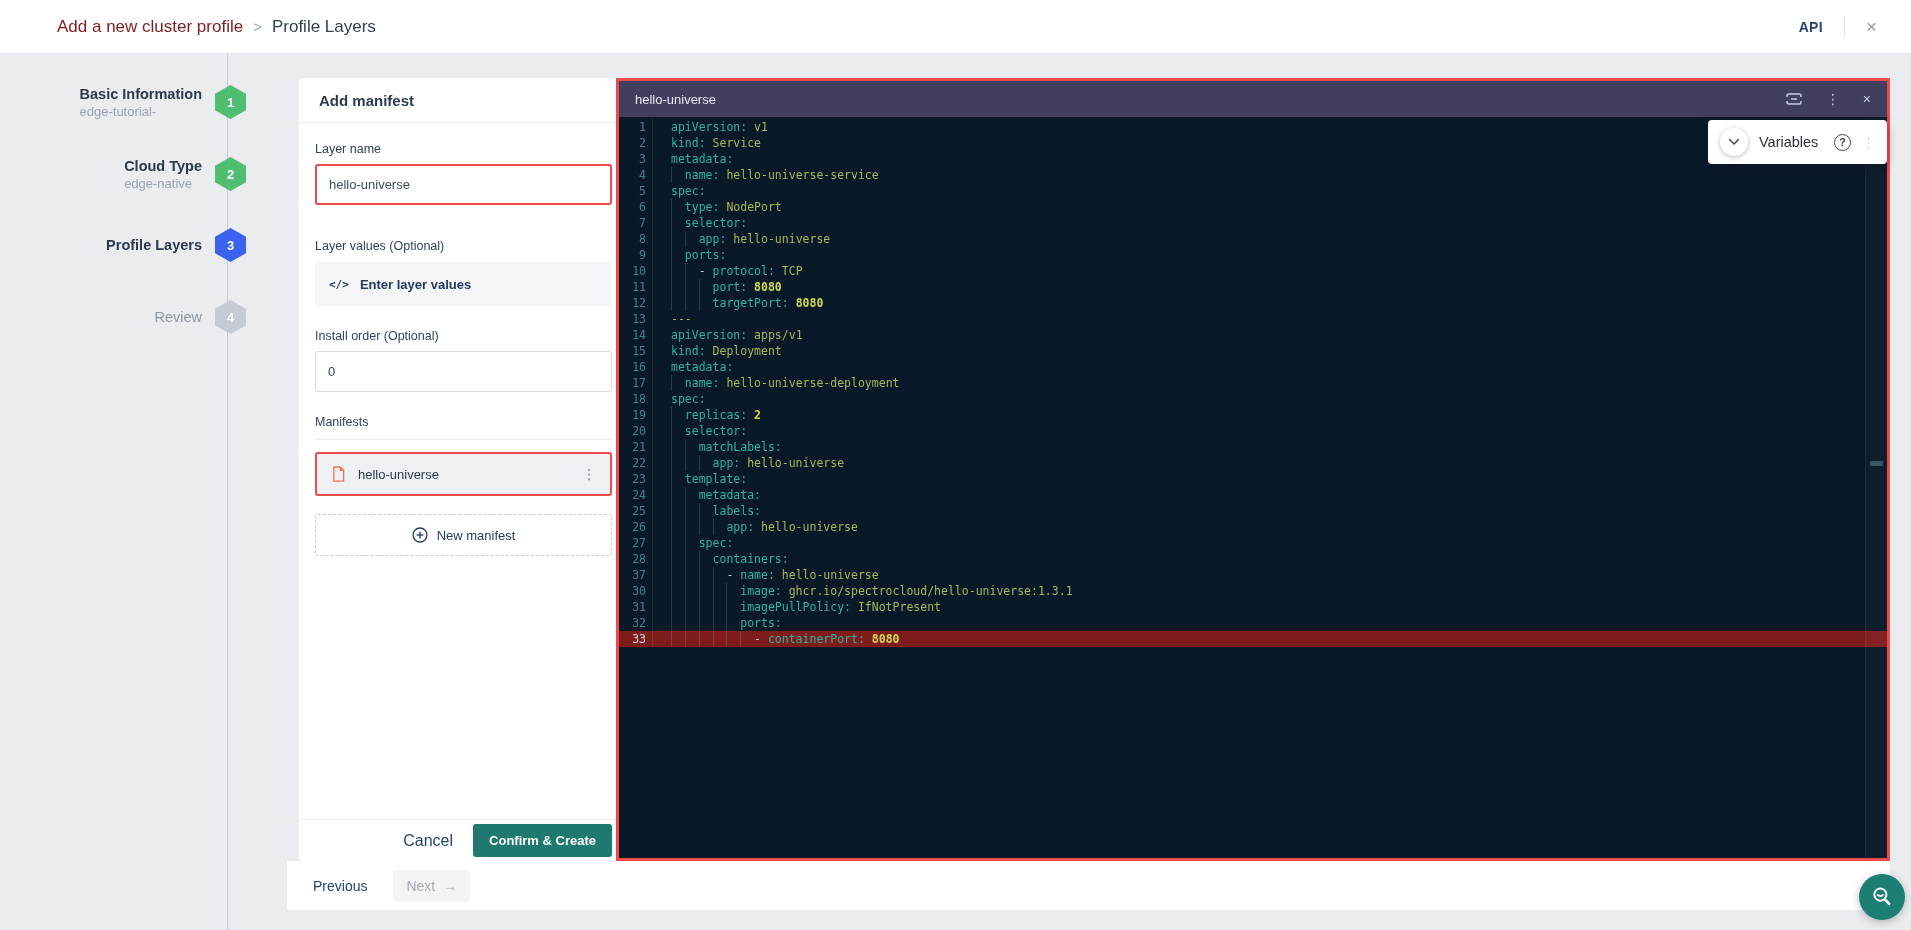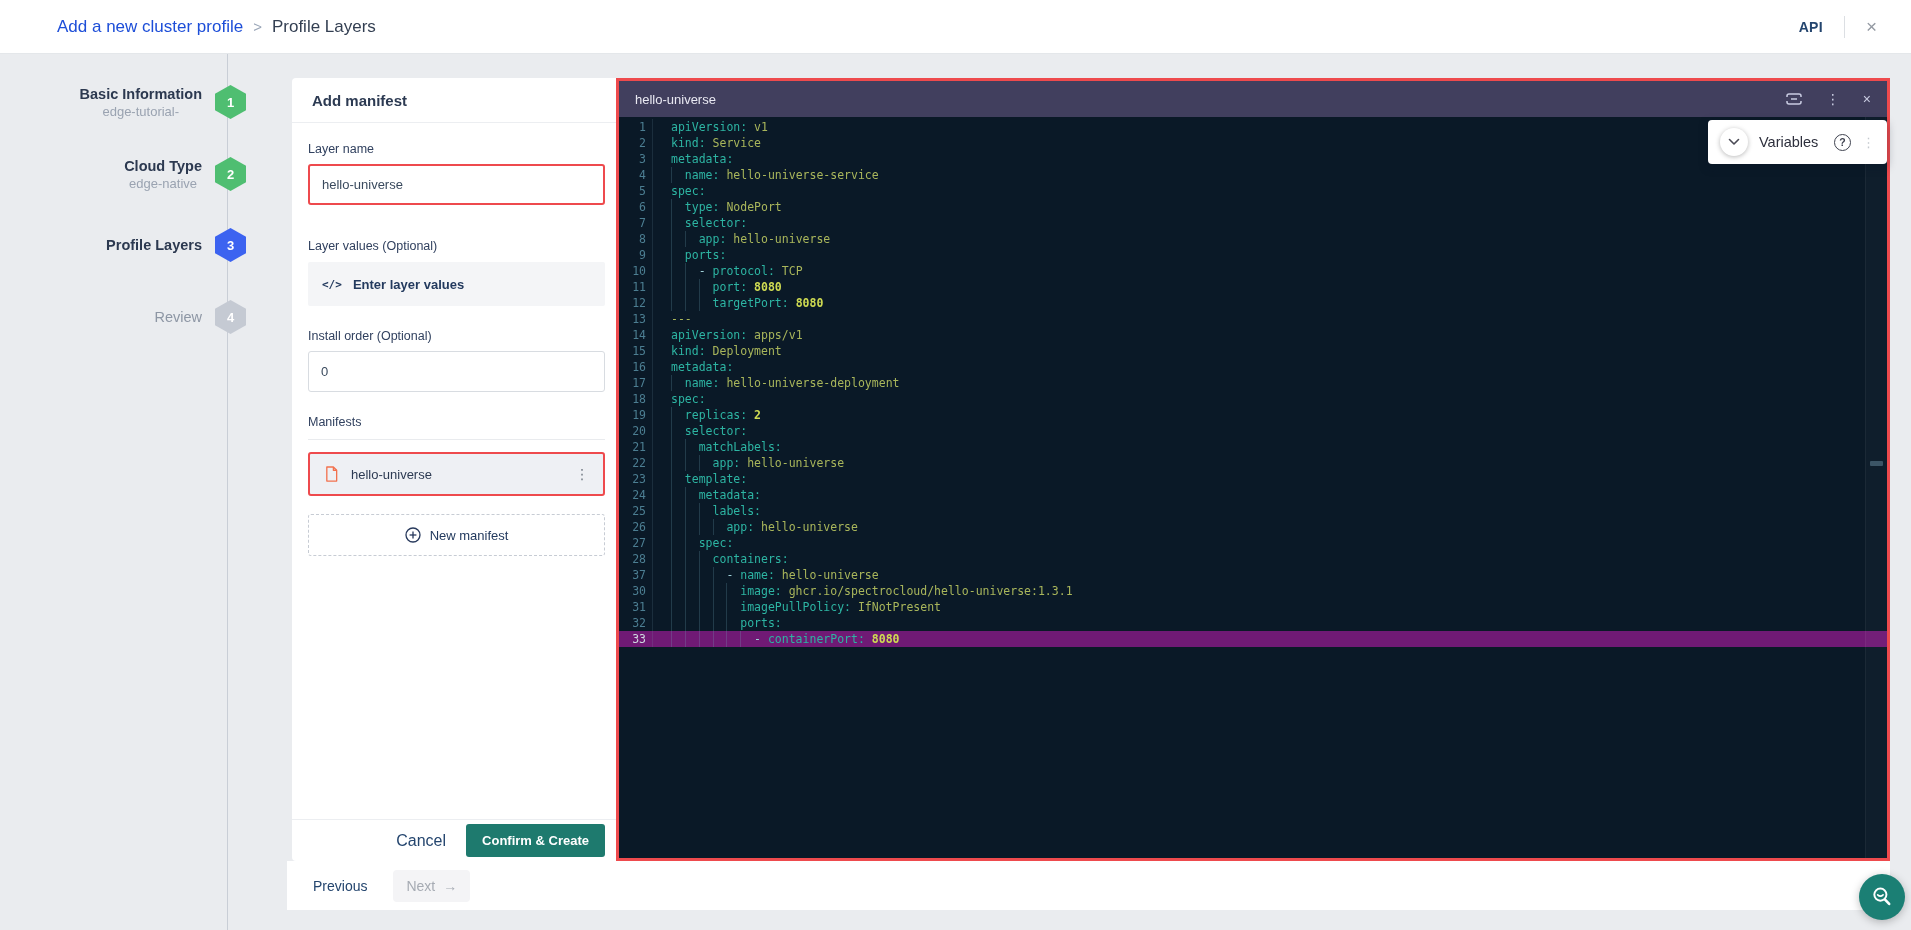--- a/index.html
+++ b/index.html
@@ -6,43 +6,43 @@
     --red:#ee4a4d; --teal:#1e7a6e; --hex-green:#4fbe71; --hex-blue:#3c63f0; --hex-gray:#c5cad3;
     --ed-bg:#0a1927; --ed-head:#413f5e; --tk:#2db5a3; --tv:#a9b65b; --tn:#cfdb52; --lnum:#4c7e92;
     --ink:#2c3a52; --ink-soft:#31415f; --link:#24456e;
   }
   *{box-sizing:border-box;margin:0;padding:0}
   body{margin:0;background:#d8dadd;font-family:"Liberation Sans",sans-serif}
   .screen{position:relative;width:1911px;height:930px;overflow:hidden;background:#eaecef}
 
   
   .topbar{position:absolute;left:0;top:0;width:1911px;height:54px;background:#fff;border-bottom:1px solid #e4e7ea;display:flex;align-items:center;padding:0 34px 0 57px}
-  .crumb-parent{font-size:17px;color:#1d4ed8;font-weight:500;cursor:pointer}
+  .crumb-parent{font-size:17px;color:#7f1d1d;font-weight:500;cursor:pointer}
   .crumb-sep{font-size:15px;color:#9aa6b8;margin:0 10px}
   .crumb-current{font-size:17px;color:#333f52;font-weight:500}
   .topbar-right{margin-left:auto;display:flex;align-items:center;gap:21px}
   .api-btn{background:none;border:none;font-family:inherit;font-size:14px;font-weight:600;color:var(--link);letter-spacing:.3px;cursor:pointer}
   .topbar-div{width:1px;height:22px;background:#dcdfe3}
   .top-close{background:none;border:none;font-size:19px;color:#949aa3;cursor:pointer;line-height:1}
 
   
   .page{position:absolute;left:0;top:54px;width:1911px;height:876px}
   .stepper-line{position:absolute;left:227px;top:0;bottom:0;width:1px;background:#c9ced6}
   .step{position:absolute;left:0;width:246px;display:flex;align-items:center;justify-content:flex-end;gap:13px;transform:translateY(-50%);cursor:pointer}
-  .step-labels{display:flex;flex-direction:column;align-items:center;gap:2px}
+  .step-labels{display:flex;flex-direction:column;align-items:flex-start;gap:2px}
   .step-label{font-size:14.5px;font-weight:600;color:#2c3950;white-space:nowrap}
   .step-label.dim{color:#8d96a4;font-weight:500}
   .step-sub{font-size:13px;color:#9aa3b1;white-space:nowrap}
   .hex{position:relative;z-index:2;width:31px;height:34px;clip-path:polygon(50% 0,100% 26%,100% 74%,50% 100%,0 74%,0 26%);color:#fff;font-size:13px;font-weight:600;display:flex;align-items:center;justify-content:center;flex:none}
   .hex.done{background:var(--hex-green)}
   .hex.active{background:var(--hex-blue)}
   .hex.upcoming{background:var(--hex-gray)}
 
   
-  .card{position:absolute;left:292px;top:24px;width:329px;height:783px;background:#fff;border-radius:4px 0 0 4px}
+  .card{position:absolute;left:299px;top:24px;width:329px;height:783px;background:#fff;border-radius:4px 0 0 4px}
   .card-header{height:45px;display:flex;align-items:center;padding:0 20px;border-bottom:1px solid #eceef1;font-size:15px;font-weight:600;color:var(--ink)}
   .card-body{padding:0 16px}
   .field-label{font-size:12.5px;font-weight:500;color:var(--ink-soft)}
   .lbl-1{margin-top:19px}
   .text-input{display:block;width:100%;height:41px;margin-top:8px;border:1px solid #d8dce1;border-radius:3px;padding:0 12px;font-family:inherit;font-size:13px;color:#3a4a5e;background:#fff}
   .red-outline{border:2.5px solid var(--red)}
   .lbl-2{margin-top:34px}
   .values-row{width:100%;height:44px;margin-top:9px;background:#f4f5f7;border:none;border-radius:2px;display:flex;align-items:center;gap:11px;padding:0 14px;cursor:pointer;font-family:inherit}
   .code-glyph{font-family:"DejaVu Sans Mono",monospace;font-size:11px;font-weight:bold;color:#233a5e}
   .values-row-label{font-size:13px;font-weight:600;color:#233a5e}
@@ -59,21 +59,21 @@
   .confirm-btn{background:var(--teal);border:none;border-radius:3px;color:#fff;font-family:inherit;font-size:13px;font-weight:600;padding:9px 16px;cursor:pointer}
 
   
   .editor{position:absolute;left:616px;top:24px;width:1274px;height:783px;border:3px solid var(--red);background:var(--ed-bg)}
   .editor-header{height:36px;background:var(--ed-head);display:flex;align-items:center;padding:0 16px}
   .editor-title{font-size:13px;color:#e9e9f2;font-weight:500}
   .editor-actions{margin-left:auto;display:flex;align-items:center;gap:23px;color:#c9cce2}
   .editor-actions .icon-btn{background:none;border:none;color:#c9cce2;cursor:pointer;font-size:14px;line-height:1;display:flex;align-items:center;font-family:inherit}
   .code-area{position:absolute;left:0;top:36px;right:0;bottom:0;overflow:hidden;font-family:"DejaVu Sans Mono",monospace;font-size:11.5px;line-height:16px;padding-top:2px;cursor:text}
   .cl{display:flex;height:16px;align-items:center}
-  .cl.active{background:#701a75}
+  .cl.active{background:#7f1d1d}
   .cl.active .gut{color:#cfd9e0}
   .gut{width:34px;flex:none;text-align:right;color:var(--lnum);padding-right:6px;border-right:1px solid rgba(130,170,190,.15)}
   .lc{white-space:pre;padding-left:18px}
   .ind{display:inline-block;width:2ch;border-left:1px solid rgba(125,180,200,.22);height:16px;vertical-align:top}
   .tk{color:var(--tk)} .tv{color:var(--tv)} .tn{color:var(--tn);font-weight:bold} .td{color:#9fd0d8} .tm{color:var(--tv)}
   .scroll-track{position:absolute;right:0;top:0;bottom:0;width:22px;background:rgba(255,255,255,.025);border-left:1px solid rgba(255,255,255,.05)}
   .scroll-thumb{position:absolute;right:4px;top:344px;width:13px;height:5px;background:#3c5566;border-radius:1px}
 
   
   .vars-panel{position:absolute;top:39px;right:0;width:179px;height:44px;background:#fff;border-radius:4px;box-shadow:0 3px 10px rgba(10,20,40,.35);display:flex;align-items:center;padding:0 12px;gap:11px;z-index:5}

